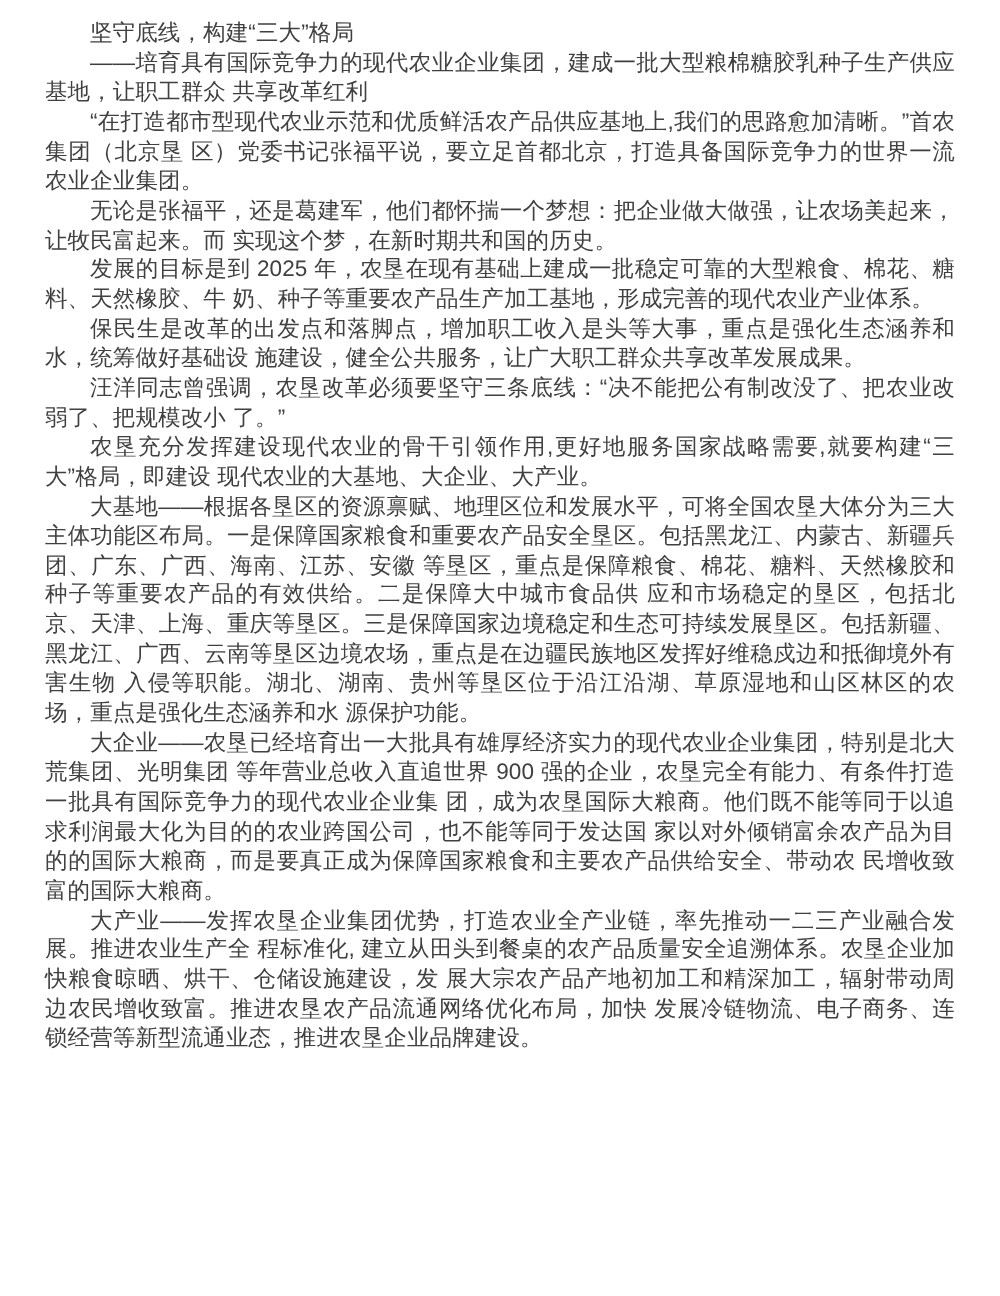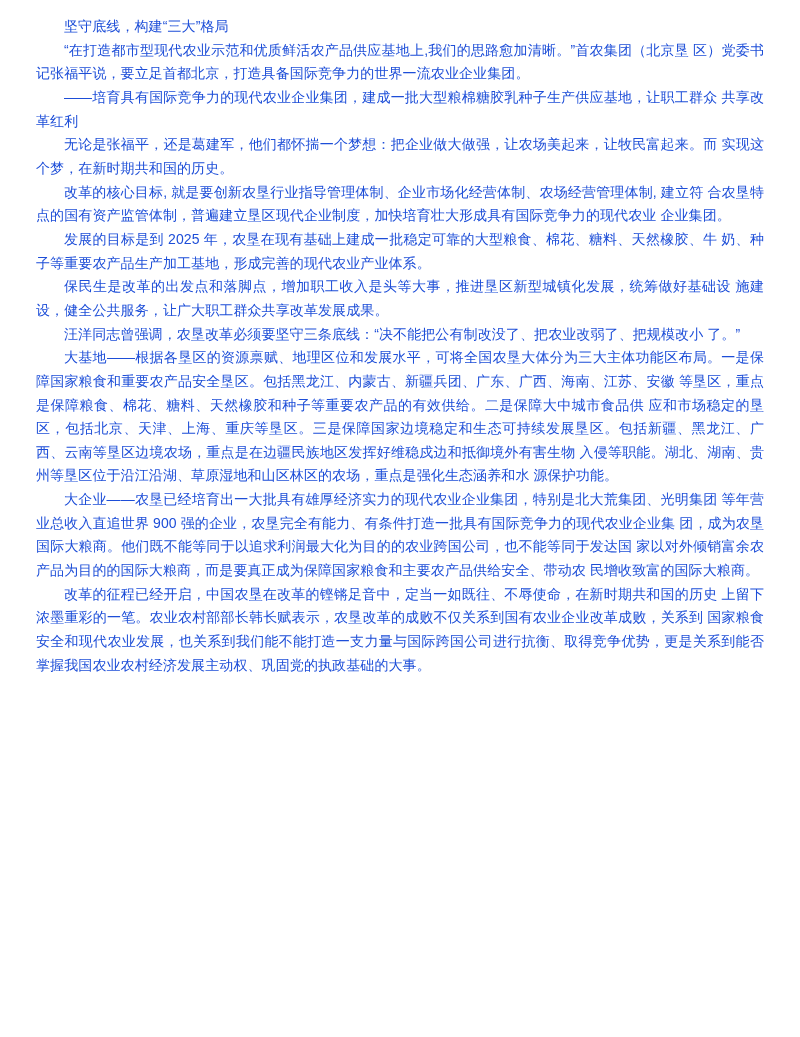--- a/index.html
+++ b/index.html
@@ -16,37 +16,37 @@
   .doc {
     box-sizing: border-box;
     width: 800px;
     min-height: 1037px;
     padding: 15px 36px 20px 36px;
     background: #ffffff;
   }
   .doc p.para {
     margin: 0;
     padding: 0;
-    font-size: 14px;
+    font-size: 18px;
     line-height: 23.65px;
-    color: #1d4ed8;
+    color: #404040;
     text-indent: 2em;
     text-align: justify;
     letter-spacing: 0.1px;
     word-break: break-all;
   }
 </style>
 </head>
 <body>
 
 <main class="doc" style="background: rgb(255, 255, 255); color: rgb(61, 61, 61);">
     <p class="para">坚守底线，构建“三大”格局</p>
+    <p class="para">——培育具有国际竞争力的现代农业企业集团，建成一批大型粮棉糖胶乳种子生产供应基地，让职工群众 共享改革红利</p>
     <p class="para">“在打造都市型现代农业示范和优质鲜活农产品供应基地上,我们的思路愈加清晰。”首农集团（北京垦 区）党委书记张福平说，要立足首都北京，打造具备国际竞争力的世界一流农业企业集团。</p>
-    <p class="para">——培育具有国际竞争力的现代农业企业集团，建成一批大型粮棉糖胶乳种子生产供应基地，让职工群众 共享改革红利</p>
     <p class="para">无论是张福平，还是葛建军，他们都怀揣一个梦想：把企业做大做强，让农场美起来，让牧民富起来。而 实现这个梦，在新时期共和国的历史。</p>
-    <p class="para">改革的核心目标, 就是要创新农垦行业指导管理体制、企业市场化经营体制、农场经营管理体制, 建立符 合农垦特点的国有资产监管体制，普遍建立垦区现代企业制度，加快培育壮大形成具有国际竞争力的现代农业 企业集团。</p>
     <p class="para">发展的目标是到 2025 年，农垦在现有基础上建成一批稳定可靠的大型粮食、棉花、糖料、天然橡胶、牛 奶、种子等重要农产品生产加工基地，形成完善的现代农业产业体系。</p>
-    <p class="para">保民生是改革的出发点和落脚点，增加职工收入是头等大事，推进垦区新型城镇化发展，统筹做好基础设 施建设，健全公共服务，让广大职工群众共享改革发展成果。</p>
+    <p class="para">保民生是改革的出发点和落脚点，增加职工收入是头等大事，重点是强化生态涵养和水，统筹做好基础设 施建设，健全公共服务，让广大职工群众共享改革发展成果。</p>
     <p class="para">汪洋同志曾强调，农垦改革必须要坚守三条底线：“决不能把公有制改没了、把农业改弱了、把规模改小 了。”</p>
+    <p class="para">农垦充分发挥建设现代农业的骨干引领作用,更好地服务国家战略需要,就要构建“三大”格局，即建设 现代农业的大基地、大企业、大产业。</p>
     <p class="para">大基地——根据各垦区的资源禀赋、地理区位和发展水平，可将全国农垦大体分为三大主体功能区布局。一是保障国家粮食和重要农产品安全垦区。包括黑龙江、内蒙古、新疆兵团、广东、广西、海南、江苏、安徽 等垦区，重点是保障粮食、棉花、糖料、天然橡胶和种子等重要农产品的有效供给。二是保障大中城市食品供 应和市场稳定的垦区，包括北京、天津、上海、重庆等垦区。三是保障国家边境稳定和生态可持续发展垦区。包括新疆、黑龙江、广西、云南等垦区边境农场，重点是在边疆民族地区发挥好维稳戍边和抵御境外有害生物 入侵等职能。湖北、湖南、贵州等垦区位于沿江沿湖、草原湿地和山区林区的农场，重点是强化生态涵养和水 源保护功能。</p>
     <p class="para">大企业——农垦已经培育出一大批具有雄厚经济实力的现代农业企业集团，特别是北大荒集团、光明集团 等年营业总收入直追世界 900 强的企业，农垦完全有能力、有条件打造一批具有国际竞争力的现代农业企业集 团，成为农垦国际大粮商。他们既不能等同于以追求利润最大化为目的的农业跨国公司，也不能等同于发达国 家以对外倾销富余农产品为目的的国际大粮商，而是要真正成为保障国家粮食和主要农产品供给安全、带动农 民增收致富的国际大粮商。</p>
-    <p class="para">改革的征程已经开启，中国农垦在改革的铿锵足音中，定当一如既往、不辱使命，在新时期共和国的历史 上留下浓墨重彩的一笔。农业农村部部长韩长赋表示，农垦改革的成败不仅关系到国有农业企业改革成败，关系到 国家粮食安全和现代农业发展，也关系到我们能不能打造一支力量与国际跨国公司进行抗衡、取得竞争优势，更是关系到能否掌握我国农业农村经济发展主动权、巩固党的执政基础的大事。</p>
+    <p class="para">大产业——发挥农垦企业集团优势，打造农业全产业链，率先推动一二三产业融合发展。推进农业生产全 程标准化, 建立从田头到餐桌的农产品质量安全追溯体系。农垦企业加快粮食晾晒、烘干、仓储设施建设，发 展大宗农产品产地初加工和精深加工，辐射带动周边农民增收致富。推进农垦农产品流通网络优化布局，加快 发展冷链物流、电子商务、连锁经营等新型流通业态，推进农垦企业品牌建设。</p>
   </main>
 
 </body></html>

